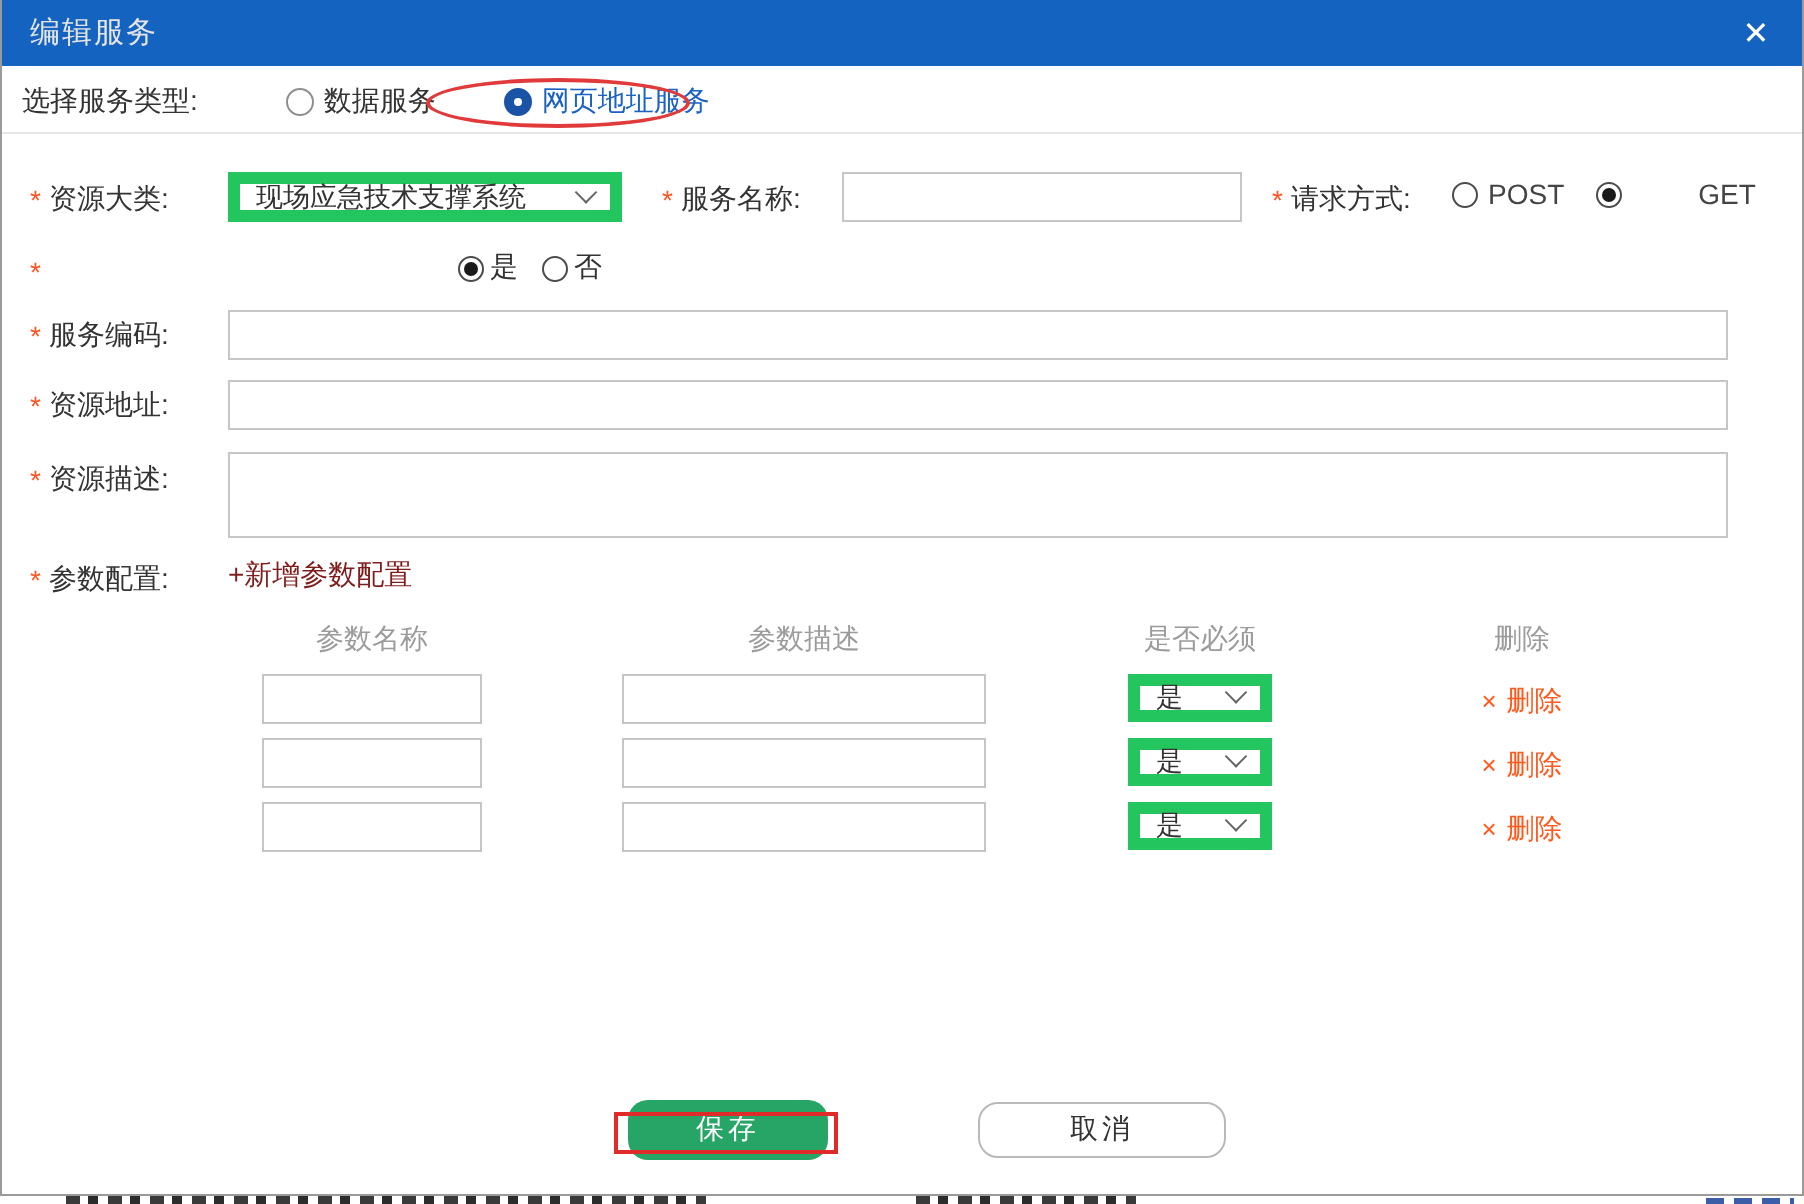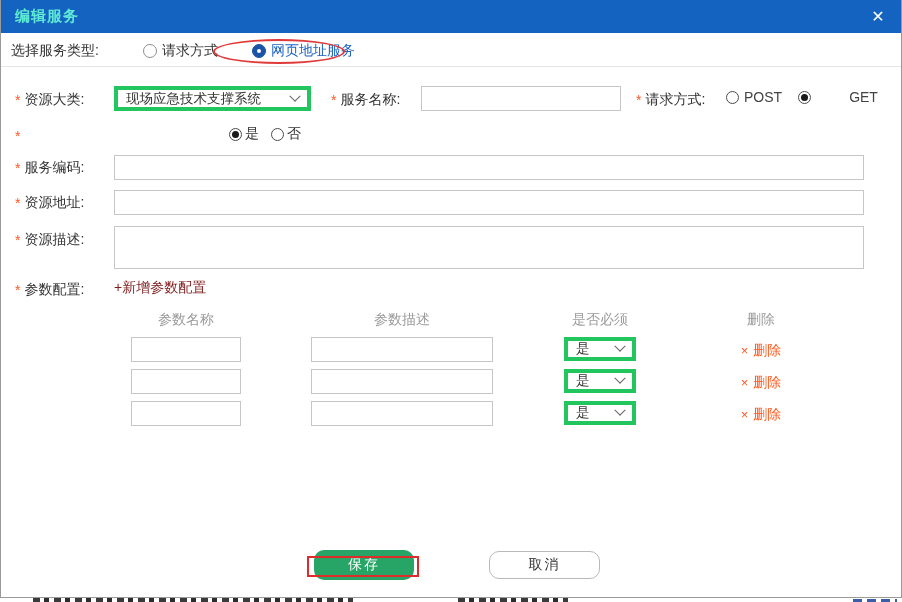--- a/index.html
+++ b/index.html
@@ -4,21 +4,21 @@
 <style>
   * { box-sizing: border-box; margin: 0; padding: 0; }
   html,body { width:902px; height:602px; overflow:hidden; }
   body { font-family:"Liberation Sans","DejaVu Sans",sans-serif; background:#fff; }
   #stage { position:relative; width:902px; height:602px; background:#fff; }
   #dialog { position:absolute; left:0; top:0; width:902px; height:598px;
             background:#fff; border:1px solid #9a9a9a; border-top:none; }
   
   .titlebar { position:absolute; left:0; top:0; width:900px; height:33px;
               background:#1563c1; display:flex; align-items:center; }
-  .titlebar .title { color:#5eead4; font-size:15px; font-weight:bold; margin-left:14px; letter-spacing:1px;}
+  .titlebar .title { color:#e5e5e5; font-size:15px; font-weight:normal; margin-left:14px; letter-spacing:1px;}
   .close { position:absolute; right:8px; top:0; width:30px; height:33px; color:#fff;
            font-size:16px; display:flex; align-items:center; justify-content:center; cursor:pointer; }
   
   .type-row { position:absolute; left:10px; top:42px; height:22px; display:flex; align-items:flex-start; font-size:14px; color:#333; }
   .type-label { margin-right:18px; }
   .radio { width:14px; height:14px; border-radius:50%; border:1px solid #8f8f8f; background:#fff; display:inline-block; }
   .radio.native { width:13px; height:13px; border:1px solid #4c4c4c; position:relative; }
   .radio.native.checked::after { content:""; position:absolute; left:2px; top:2px; width:7px; height:7px; border-radius:50%; background:#1a1a1a; }
   .radio.accent-checked { background:#1b53a6; border-color:#1b53a6; position:relative; }
   .radio.accent-checked::after { content:""; position:absolute; left:4px; top:4px; width:4px; height:4px; border-radius:50%; background:#fff; }
@@ -27,33 +27,33 @@
   .radio-item .rlabel { margin-left:5px; }
   .type-selected-label { color:#1b62c3; }
   .ellipse-annotation { position:absolute; left:212px; top:39px; width:132px; height:25px;
         border:2px solid #e03a3a; border-radius:50%; pointer-events:none; }
   .separator { position:absolute; left:0; top:66px; width:900px; height:1px; background:#e6e6e6; }
   
   .req { color:#ff5722; margin-right:4px; font-size:14px; }
   .flabel { font-size:14px; color:#333; display:flex; align-items:center; position:absolute; height:25px; }
   .tinput { position:absolute; height:25px; border:1px solid #c6c6c6; background:#fff; font-size:13px; padding:0 6px; color:#333; }
   textarea.tinput { resize:none; height:43px; padding-top:3px; font-family:inherit; }
-  .selectbox { position:absolute; height:25px; border:4px solid #22c55e; background:#fff;
+  .selectbox { position:absolute; height:25px; border:6px solid #22c55e; background:#fff;
                display:flex; align-items:center; font-size:13.5px; color:#333; padding:0 8px; cursor:pointer; }
   .selectbox .chev { margin-left:auto; width:8px; height:8px; border-right:1.5px solid #666; border-bottom:1.5px solid #666; transform:rotate(45deg) translate(-2px,-2px); }
   .addlink { position:absolute; left:113px; top:279px; font-size:14px; color:#7f1d1d; cursor:pointer; text-decoration:none; }
   
   .phead { position:absolute; font-size:14px; color:#9b9b9b; text-align:center; top:311px; }
   .del-link { position:absolute; font-size:14px; color:#ff5a1e; cursor:pointer; text-align:center; }
   .del-link .x { margin-right:5px; font-size:13px; }
   
   .btn { position:absolute; display:flex; align-items:center; justify-content:center;
          font-size:14px; cursor:pointer; letter-spacing:2px;border-radius:10px; }
   .btn-save { left:313px; top:550px; width:100px; height:30px; background:#27a567; color:#fff; border:none; }
-  .btn-cancel { left:488px; top:551px; width:111px; height:28px; background:#fff; color:#333; border:1px solid #b9b9b9; }
+  .btn-cancel { left:488px; top:551px; width:124px; height:28px; background:#fff; color:#333; border:1px solid #b9b9b9; }
   .rect-annotation { position:absolute; left:306px; top:556px; width:112px; height:21px; border:2px solid #e02b2b; pointer-events:none; }
   
   .bottom-sliver { position:absolute; left:0; top:598px; width:902px; height:4px; background:#fff; overflow:hidden; }
   .frag { position:absolute; top:0; height:4px;
           background:repeating-linear-gradient(90deg,#3a3a3a 0 7px,transparent 7px 11px,#2c2c2c 11px 16px,transparent 16px 21px); }
   .frag-blue { position:absolute; top:1px; height:3px; background:repeating-linear-gradient(90deg,#3c5ea8 0 9px,transparent 9px 14px); }
 </style>
 </head>
 <body>
 
@@ -62,21 +62,21 @@
 
     <div class="titlebar">
       <span class="title">编辑服务</span>
       <span class="close">✕</span>
     </div>
 
     <div class="type-row">
       <span class="type-label">选择服务类型:</span>
       <span class="radio-item" style="margin-left:26px;">
         <span class="radio"></span>
-        <span class="rlabel">请求方式</span>
+        <span class="rlabel">数据服务</span>
       </span>
       <span class="radio-item" style="margin-left:18px;">
         <span class="radio accent-checked"></span>
         <span class="rlabel type-selected-label">网页地址服务</span>
       </span>
     </div>
     <div class="ellipse-annotation"></div>
     <div class="separator"></div>
 
     <div class="flabel" style="left:14px; top:87px;">

